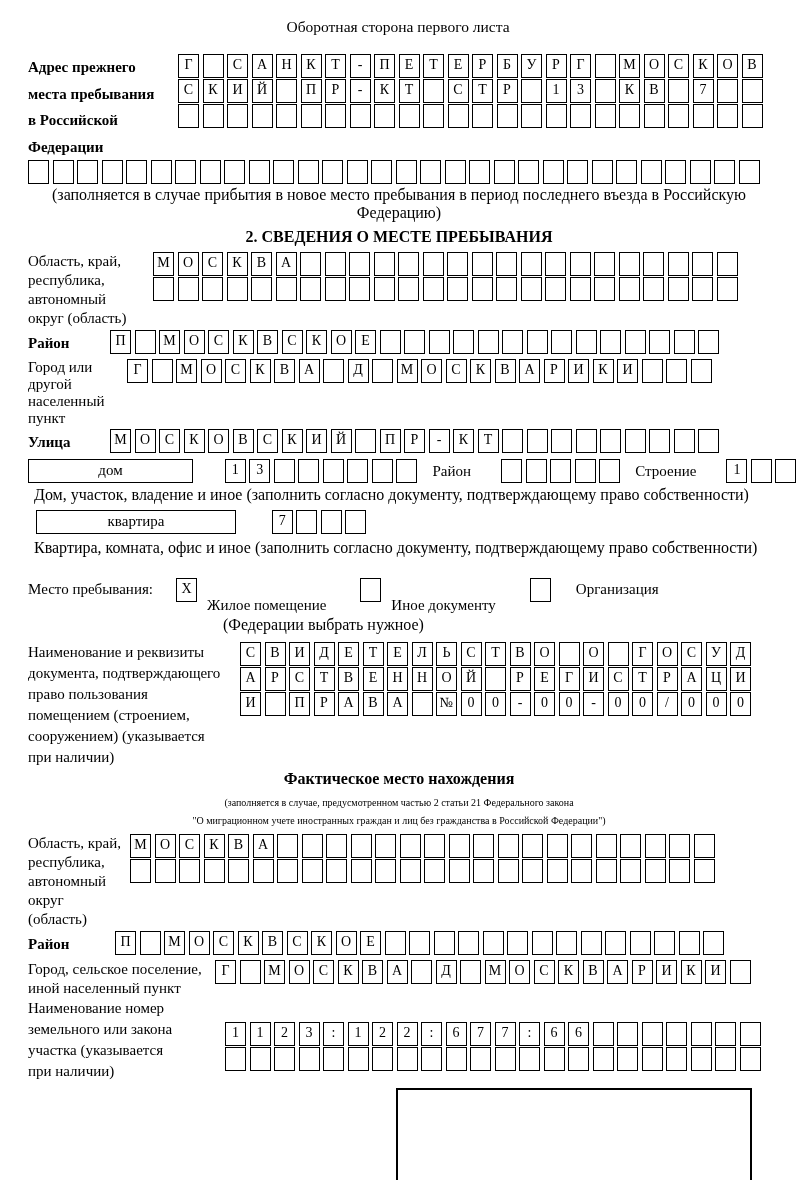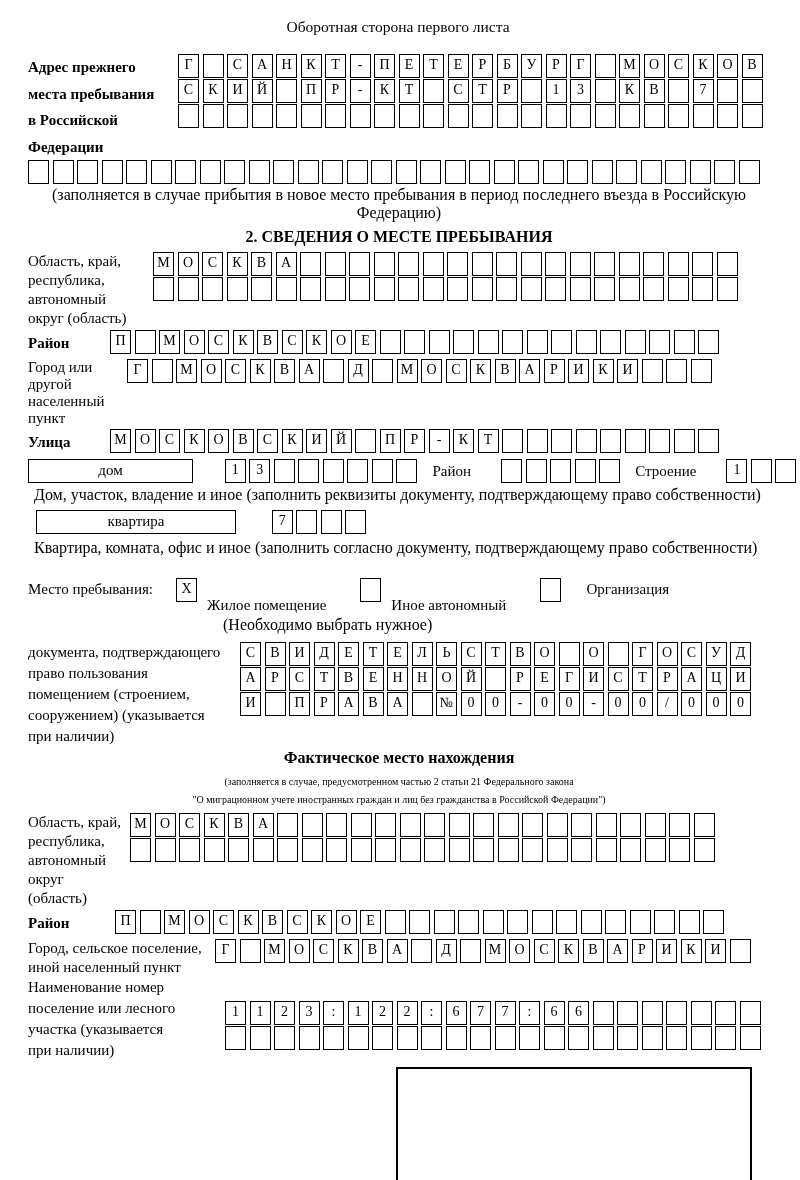--- a/index.html
+++ b/index.html
@@ -90,41 +90,42 @@
     <div class="lbl w82 lh26">Улица</div>
     <div class="cellrow"><span class="cell">М</span><span class="cell">О</span><span class="cell">С</span><span class="cell">К</span><span class="cell">О</span><span class="cell">В</span><span class="cell">С</span><span class="cell">К</span><span class="cell">И</span><span class="cell">Й</span><span class="cell"></span><span class="cell">П</span><span class="cell">Р</span><span class="cell">-</span><span class="cell">К</span><span class="cell">Т</span><span class="cell"></span><span class="cell"></span><span class="cell"></span><span class="cell"></span><span class="cell"></span><span class="cell"></span><span class="cell"></span><span class="cell"></span><span class="cell"></span></div>
   </div>
 
   <div class="mt4" style="white-space:nowrap;">
     <span class="namedbox w165">дом</span>
     <span class="inl-label" style="margin:0 0 0 6px;"></span><span class="cellrow inline"><span class="cell">1</span><span class="cell">3</span><span class="cell"></span><span class="cell"></span><span class="cell"></span><span class="cell"></span><span class="cell"></span><span class="cell"></span></span>
     <span class="inl-label">Район</span><span class="cellrow inline"><span class="cell"></span><span class="cell"></span><span class="cell"></span><span class="cell"></span><span class="cell"></span></span>
     <span class="inl-label">Строение</span><span class="cellrow inline"><span class="cell">1</span><span class="cell"></span><span class="cell"></span><span class="cell"></span></span>
   </div>
-  <div class="note kv-note-indent">Дом, участок, владение и иное (заполнить реквизиты документу, подтверждающему право собственности)</div>
+  <div class="note kv-note-indent">Дом, участок, владение и иное (заполнить согласно документу, подтверждающему право собственности)</div>
 
   <div class="mt6" style="white-space:nowrap;margin-left:8px;">
     <span class="namedbox w200">квартира</span>
     <span style="display:inline-block;width:10px;"></span><span class="cellrow inline"><span class="cell">7</span><span class="cell"></span><span class="cell"></span><span class="cell"></span></span>
   </div>
   <div class="note kv-note-indent mt4">Квартира, комната, офис и иное (заполнить согласно документу, подтверждающему право собственности)</div>
 
   <div class="mesto-row">
     <span style="width:148px;flex:0 0 auto;">Место пребывания:</span>
     <span class="cell">X</span>
     <span class="opt-label">Жилое помещение</span>
     <span class="cell"></span>
-    <span class="opt-label">Иное автономный</span>
+    <span class="opt-label">Иное документу</span>
     <span class="cell" style="margin-right:25px;"></span>
     <span>Организация</span>
   </div>
-  <div class="note" style="margin-left:195px;">(Необходимо выбрать нужное)</div>
+  <div class="note" style="margin-left:195px;">(Федерации выбрать нужное)</div>
 
   <div class="frow mt8">
     <div class="lbl w212 lh21">
+      <div>Наименование и реквизиты</div>
       <div>документа, подтверждающего</div>
       <div>право пользования</div>
       <div>помещением (строением,</div>
       <div>сооружением) (указывается</div>
       <div>при наличии)</div>
     </div>
     <div>
       <div class="cellrow"><span class="cell">С</span><span class="cell">В</span><span class="cell">И</span><span class="cell">Д</span><span class="cell">Е</span><span class="cell">Т</span><span class="cell">Е</span><span class="cell">Л</span><span class="cell">Ь</span><span class="cell">С</span><span class="cell">Т</span><span class="cell">В</span><span class="cell">О</span><span class="cell"></span><span class="cell">О</span><span class="cell"></span><span class="cell">Г</span><span class="cell">О</span><span class="cell">С</span><span class="cell">У</span><span class="cell">Д</span></div>
       <div class="cellrow"><span class="cell">А</span><span class="cell">Р</span><span class="cell">С</span><span class="cell">Т</span><span class="cell">В</span><span class="cell">Е</span><span class="cell">Н</span><span class="cell">Н</span><span class="cell">О</span><span class="cell">Й</span><span class="cell"></span><span class="cell">Р</span><span class="cell">Е</span><span class="cell">Г</span><span class="cell">И</span><span class="cell">С</span><span class="cell">Т</span><span class="cell">Р</span><span class="cell">А</span><span class="cell">Ц</span><span class="cell">И</span></div>
       <div class="cellrow"><span class="cell">И</span><span class="cell"></span><span class="cell">П</span><span class="cell">Р</span><span class="cell">А</span><span class="cell">В</span><span class="cell">А</span><span class="cell"></span><span class="cell">№</span><span class="cell">0</span><span class="cell">0</span><span class="cell">-</span><span class="cell">0</span><span class="cell">0</span><span class="cell">-</span><span class="cell">0</span><span class="cell">0</span><span class="cell">/</span><span class="cell">0</span><span class="cell">0</span><span class="cell">0</span></div>
@@ -157,21 +158,21 @@
     <div class="lbl w187">
       <div>Город, сельское поселение,</div>
       <div>иной населенный пункт</div>
     </div>
     <div class="cellrow"><span class="cell">Г</span><span class="cell"></span><span class="cell">М</span><span class="cell">О</span><span class="cell">С</span><span class="cell">К</span><span class="cell">В</span><span class="cell">А</span><span class="cell"></span><span class="cell">Д</span><span class="cell"></span><span class="cell">М</span><span class="cell">О</span><span class="cell">С</span><span class="cell">К</span><span class="cell">В</span><span class="cell">А</span><span class="cell">Р</span><span class="cell">И</span><span class="cell">К</span><span class="cell">И</span><span class="cell"></span></div>
   </div>
 
   <div class="frow">
     <div class="lbl w197 lh21">
       <div>Наименование номер</div>
-      <div>поселение или лесного</div>
+      <div>земельного или закона</div>
       <div>участка (указывается</div>
       <div>при наличии)</div>
     </div>
     <div class="rows-offset">
       <div class="cellrow"><span class="cell">1</span><span class="cell">1</span><span class="cell">2</span><span class="cell">3</span><span class="cell">:</span><span class="cell">1</span><span class="cell">2</span><span class="cell">2</span><span class="cell">:</span><span class="cell">6</span><span class="cell">7</span><span class="cell">7</span><span class="cell">:</span><span class="cell">6</span><span class="cell">6</span><span class="cell"></span><span class="cell"></span><span class="cell"></span><span class="cell"></span><span class="cell"></span><span class="cell"></span><span class="cell"></span></div>
       <div class="cellrow"><span class="cell"></span><span class="cell"></span><span class="cell"></span><span class="cell"></span><span class="cell"></span><span class="cell"></span><span class="cell"></span><span class="cell"></span><span class="cell"></span><span class="cell"></span><span class="cell"></span><span class="cell"></span><span class="cell"></span><span class="cell"></span><span class="cell"></span><span class="cell"></span><span class="cell"></span><span class="cell"></span><span class="cell"></span><span class="cell"></span><span class="cell"></span><span class="cell"></span></div>
     </div>
   </div>
 
   <div class="stamp-box"></div>

